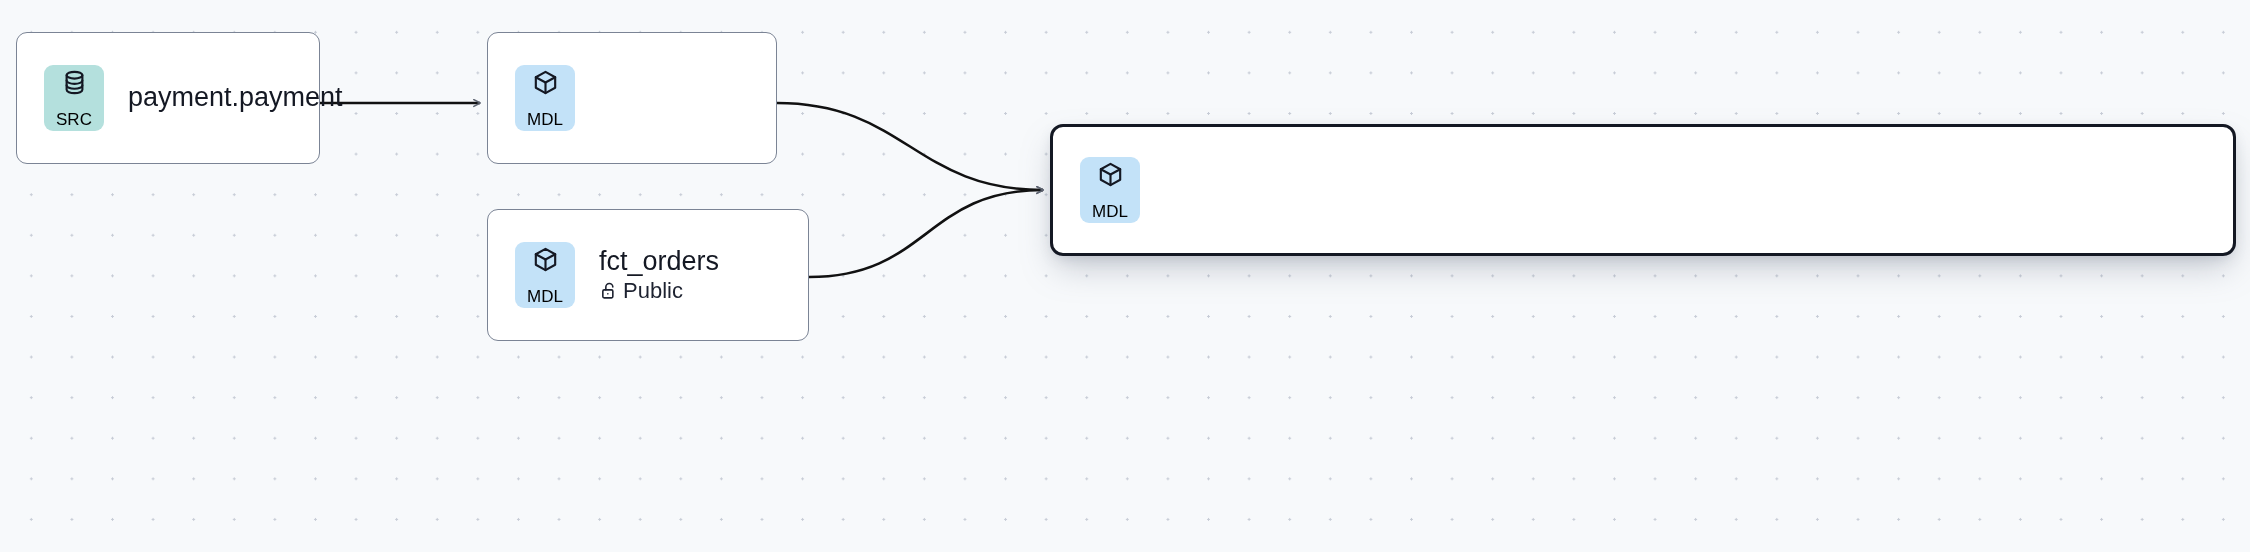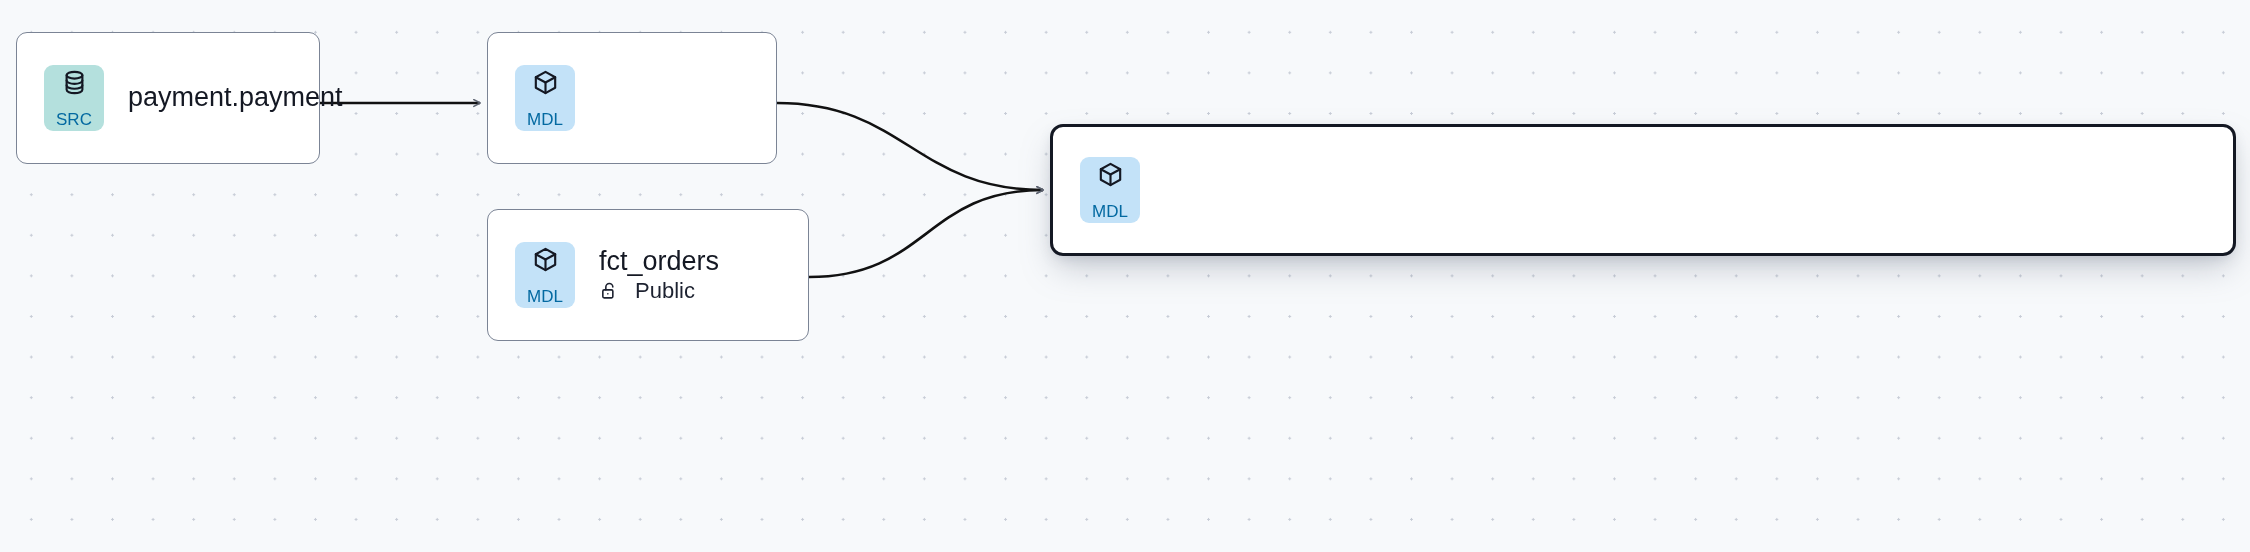--- a/index.html
+++ b/index.html
@@ -63,42 +63,42 @@
     align-items: center;
     justify-content: center;
     gap: 1px;
   }
   .badge.src { background: #b4e0dd; }
   .badge.mdl { background: #c3e2f8; }
   .badge svg { display: block; }
   .badge-label {
     font-size: 17px;
     line-height: 1;
-    color: #0369a1;
+    color: #000000;
     letter-spacing: 0.1px;
     margin-top: 14px;
   }
 
   
   .node-body {
     display: flex;
     flex-direction: column;
     justify-content: center;
     margin-left: 24px;
   }
   .node-title {
     font-size: 27px;
     line-height: 1.18;
     color: #141823;
     white-space: nowrap;
   }
   .node-meta {
     display: flex;
     align-items: center;
-    gap: 16px;
+    gap: 4px;
     font-size: 22px;
     color: #1d2230;
     white-space: nowrap;
   }
   .node-meta svg { display: block; flex: 0 0 auto; }
 </style>
 </head>
 <body>
 
 <div id="canvas">

